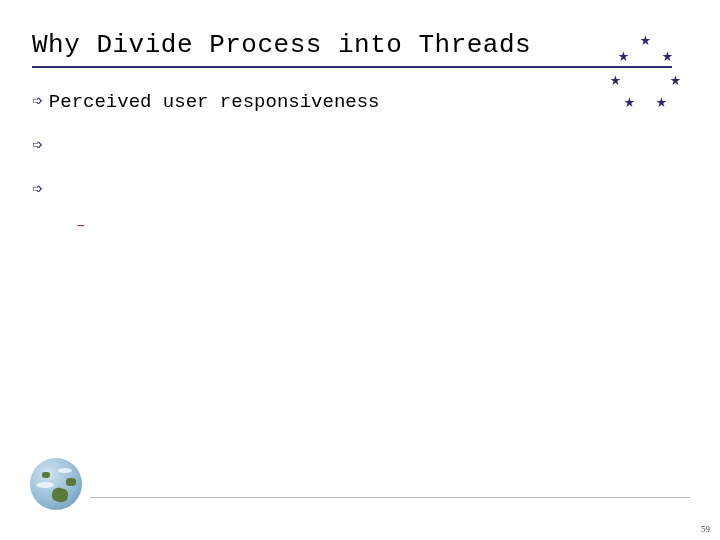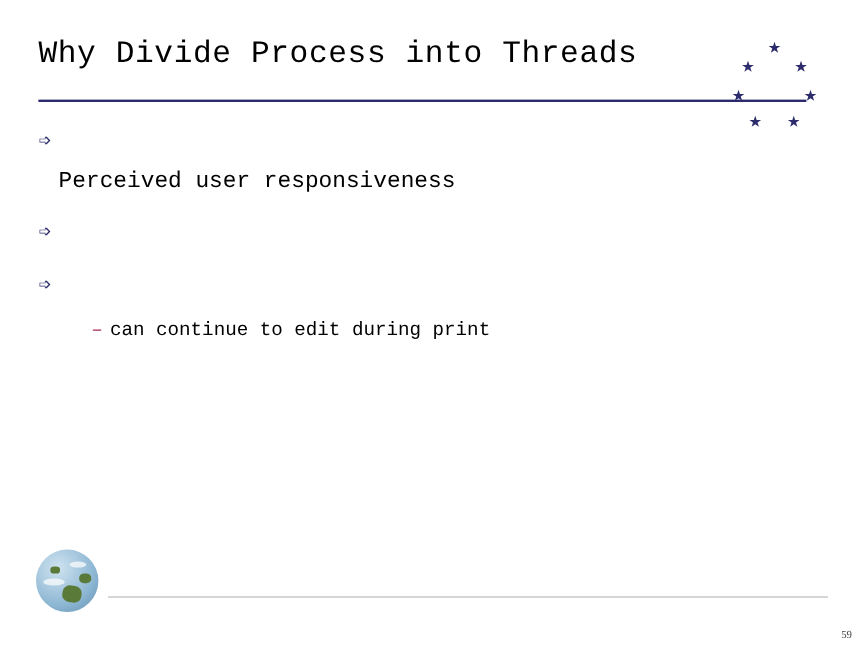--- a/index.html
+++ b/index.html
@@ -15,21 +15,21 @@
     width: 100%;
     height: 100%;
     position: relative;
     padding: 30px 32px 0 32px;
   }
   .title {
     font-size: 26px;
     color: #000;
     font-weight: normal;
     letter-spacing: 0.5px;
-    margin-bottom: 23px;
+    margin-bottom: 6px;
   }
   .title-divider {
     height: 2px;
     background: #2c2c6c;
     width: 640px;
     margin-bottom: 22px;
   }
   .bullet-row {
     display: flex;
     align-items: flex-start;
@@ -39,21 +39,20 @@
   .arrow-icon {
     color: #2c2c6c;
     font-size: 18px;
     line-height: 24px;
     flex-shrink: 0;
   }
   .bullet-text {
     font-size: 19px;
     color: #000;
     line-height: 24px;
-    margin-top: 32px;
   }
   .sub-row {
     display: flex;
     align-items: flex-start;
     gap: 6px;
     margin-left: 44px;
     margin-top: -6px;
   }
   .dash-icon {
     color: #ab2c5c;
@@ -151,21 +150,20 @@
   <div class="bullet-row">
     <span class="arrow-icon">➩</span>
   </div>
 
   <div class="bullet-row">
     <span class="arrow-icon">➩</span>
   </div>
 
   <div class="sub-row">
     <span class="dash-icon">–</span>
-    <span class="sub-text">can continue to edit during print</span>
   </div>
 
   <div class="footer-line"></div>
 
   <div class="globe-wrap">
     <div class="globe">
       <div class="land l1"></div>
       <div class="land l2"></div>
       <div class="land l3"></div>
       <div class="cloud c1"></div>

